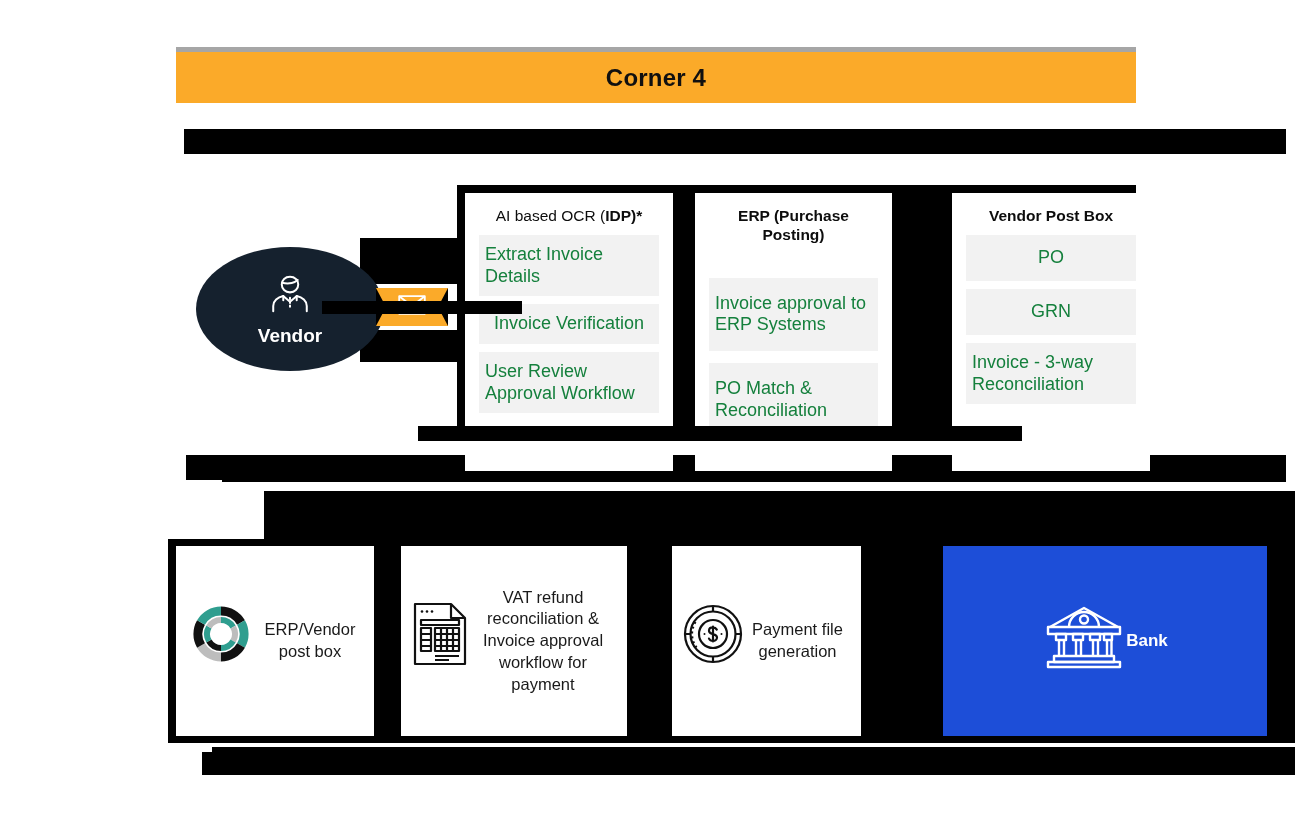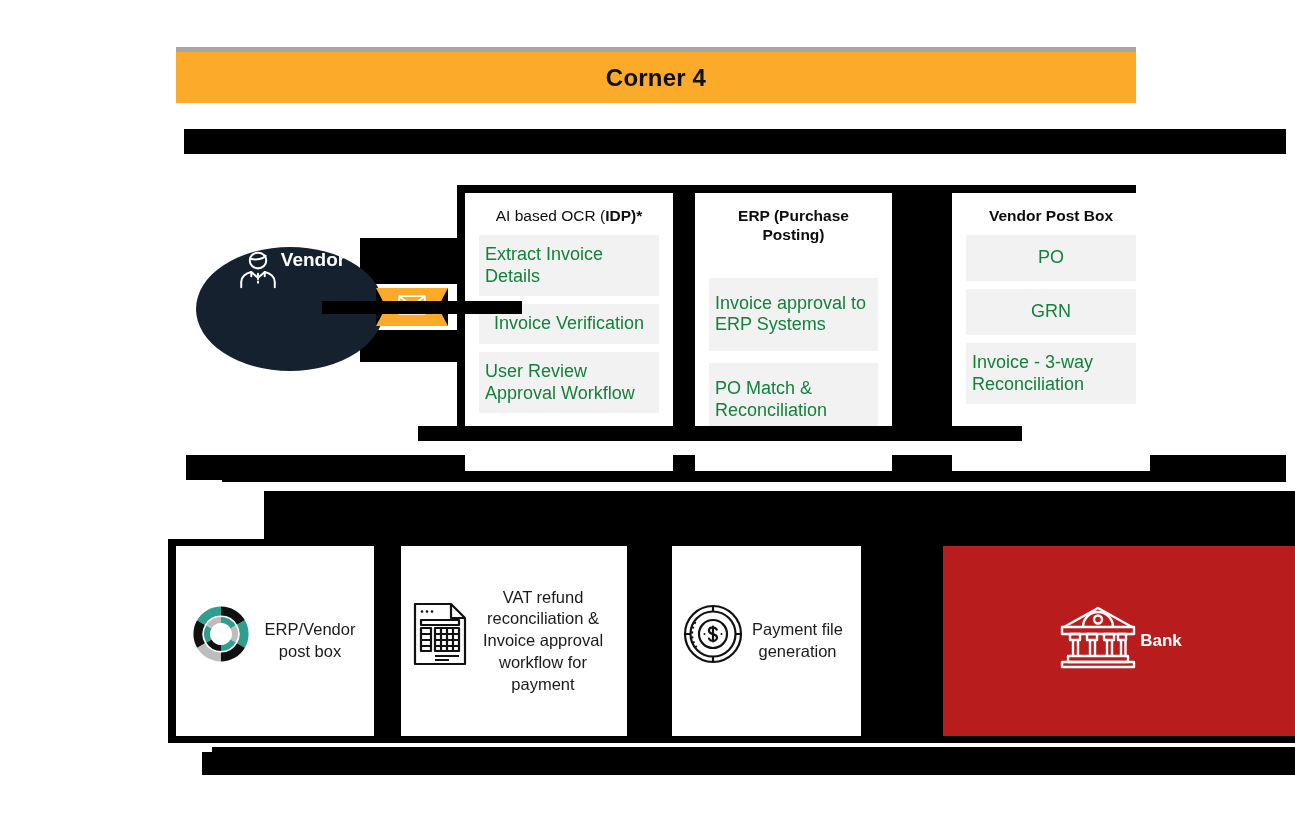--- a/index.html
+++ b/index.html
@@ -52,21 +52,22 @@
   }
 
   
   #vendor-node {
     position: absolute;
     left: 196px; top: 247px;
     width: 188px; height: 124px;
     background: #15212e;
     border-radius: 94px / 62px;
     display: flex;
-    flex-direction: row;
+    flex-direction: column;
+    align-items: center;
     justify-content: center;
     z-index: 5;
   }
   #vendor-node .vendor-icon { margin-bottom: 2px; }
   #vendor-node .vendor-label {
     color: #ffffff;
     font-size: 19px;
     font-weight: bold;
     margin-top: 2px;
   }
@@ -163,21 +164,21 @@
     box-sizing: border-box;
     display: flex;
     flex-direction: row;
     align-items: center;
     justify-content: center;
     padding: 8px 10px;
   }
   #bcard-erp     { left: 8px;   width: 198px; }
   #bcard-vat     { left: 233px; width: 226px; }
   #bcard-pay     { left: 504px; width: 189px; }
-  #bcard-bank    { left: 775px; width: 352px; background: #b91c1c; }
+  #bcard-bank    { left: 775px; width: 324px; background: #1d4ed8; }
 
   .bcard-icon { margin-bottom: 10px; }
   .bcard-label {
     font-size: 16.5px;
     color: #1a1a1a;
     text-align: center;
     line-height: 1.32;
   }
   #bcard-bank .bcard-label {
     color: #ffffff;

